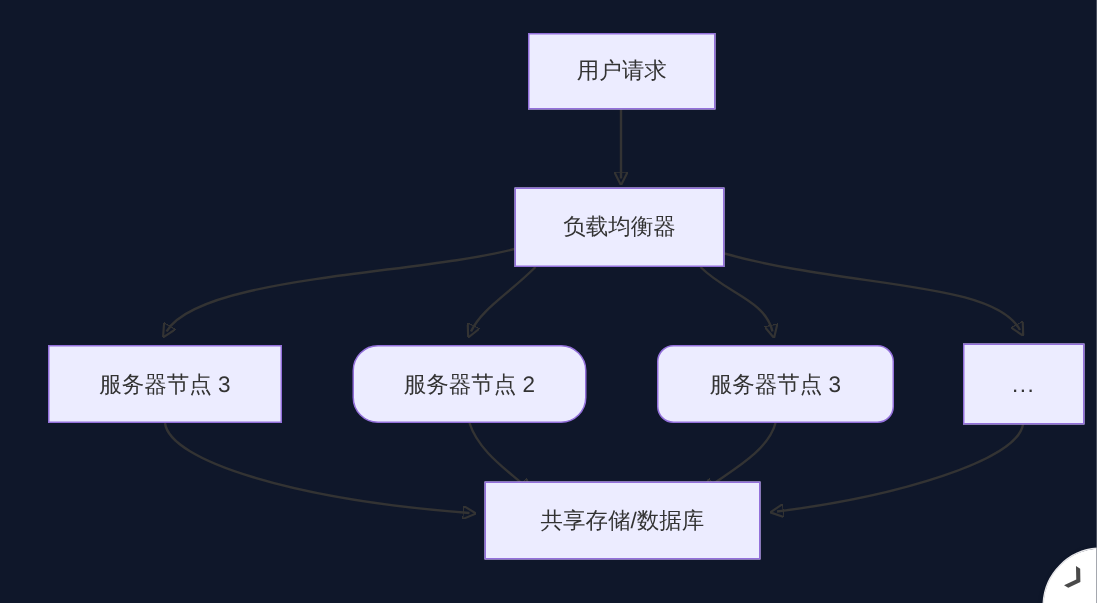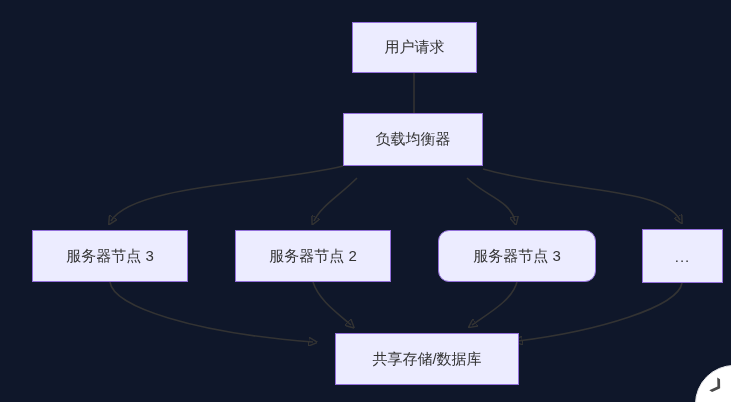--- a/index.html
+++ b/index.html
@@ -31,26 +31,26 @@
     border: 1px solid #9370DB;
     color: #333333;
     font-size: 15px;
     display: flex;
     align-items: center;
     justify-content: center;
     text-align: center;
     white-space: nowrap;
   }
   .node-user      { left: 352px; top: 22px;  width: 125px; height: 51px; }
-  .node-lb        { left: 343px; top: 113px; width: 140px; height: 53px; }
+  .node-lb        { left: 343px; top: 125px; width: 140px; height: 53px; }
   .node-srv1      { left: 32px;  top: 230px; width: 156px; height: 52px; }
-  .node-srv2      { left: 235px; top: 230px; width: 156px; height: 52px; }
+  .node-srv2      { left: 235px; top: 230px; width: 156px; height: 52px; border-radius: 17px; }
   .node-srv3      { left: 438px; top: 230px; width: 158px; height: 52px; border-radius: 11px; }
   .node-dots      { left: 642px; top: 229px; width: 81px;  height: 54px; letter-spacing: 1px; }
-  .node-storage   { left: 323px; top: 333px; width: 184px; height: 52px; margin-left: 12px; }
+  .node-storage   { left: 323px; top: 321px; width: 184px; height: 52px; }
   .nav-fab {
     position: absolute;
     left: 695px; top: 365px;
     width: 76px; height: 76px;
     border-radius: 50%;
     background: #ffffff;
     border: 1px solid #e7e7ea;
     box-shadow: 0 1px 4px rgba(0,0,0,0.08);
     cursor: pointer;
   }

